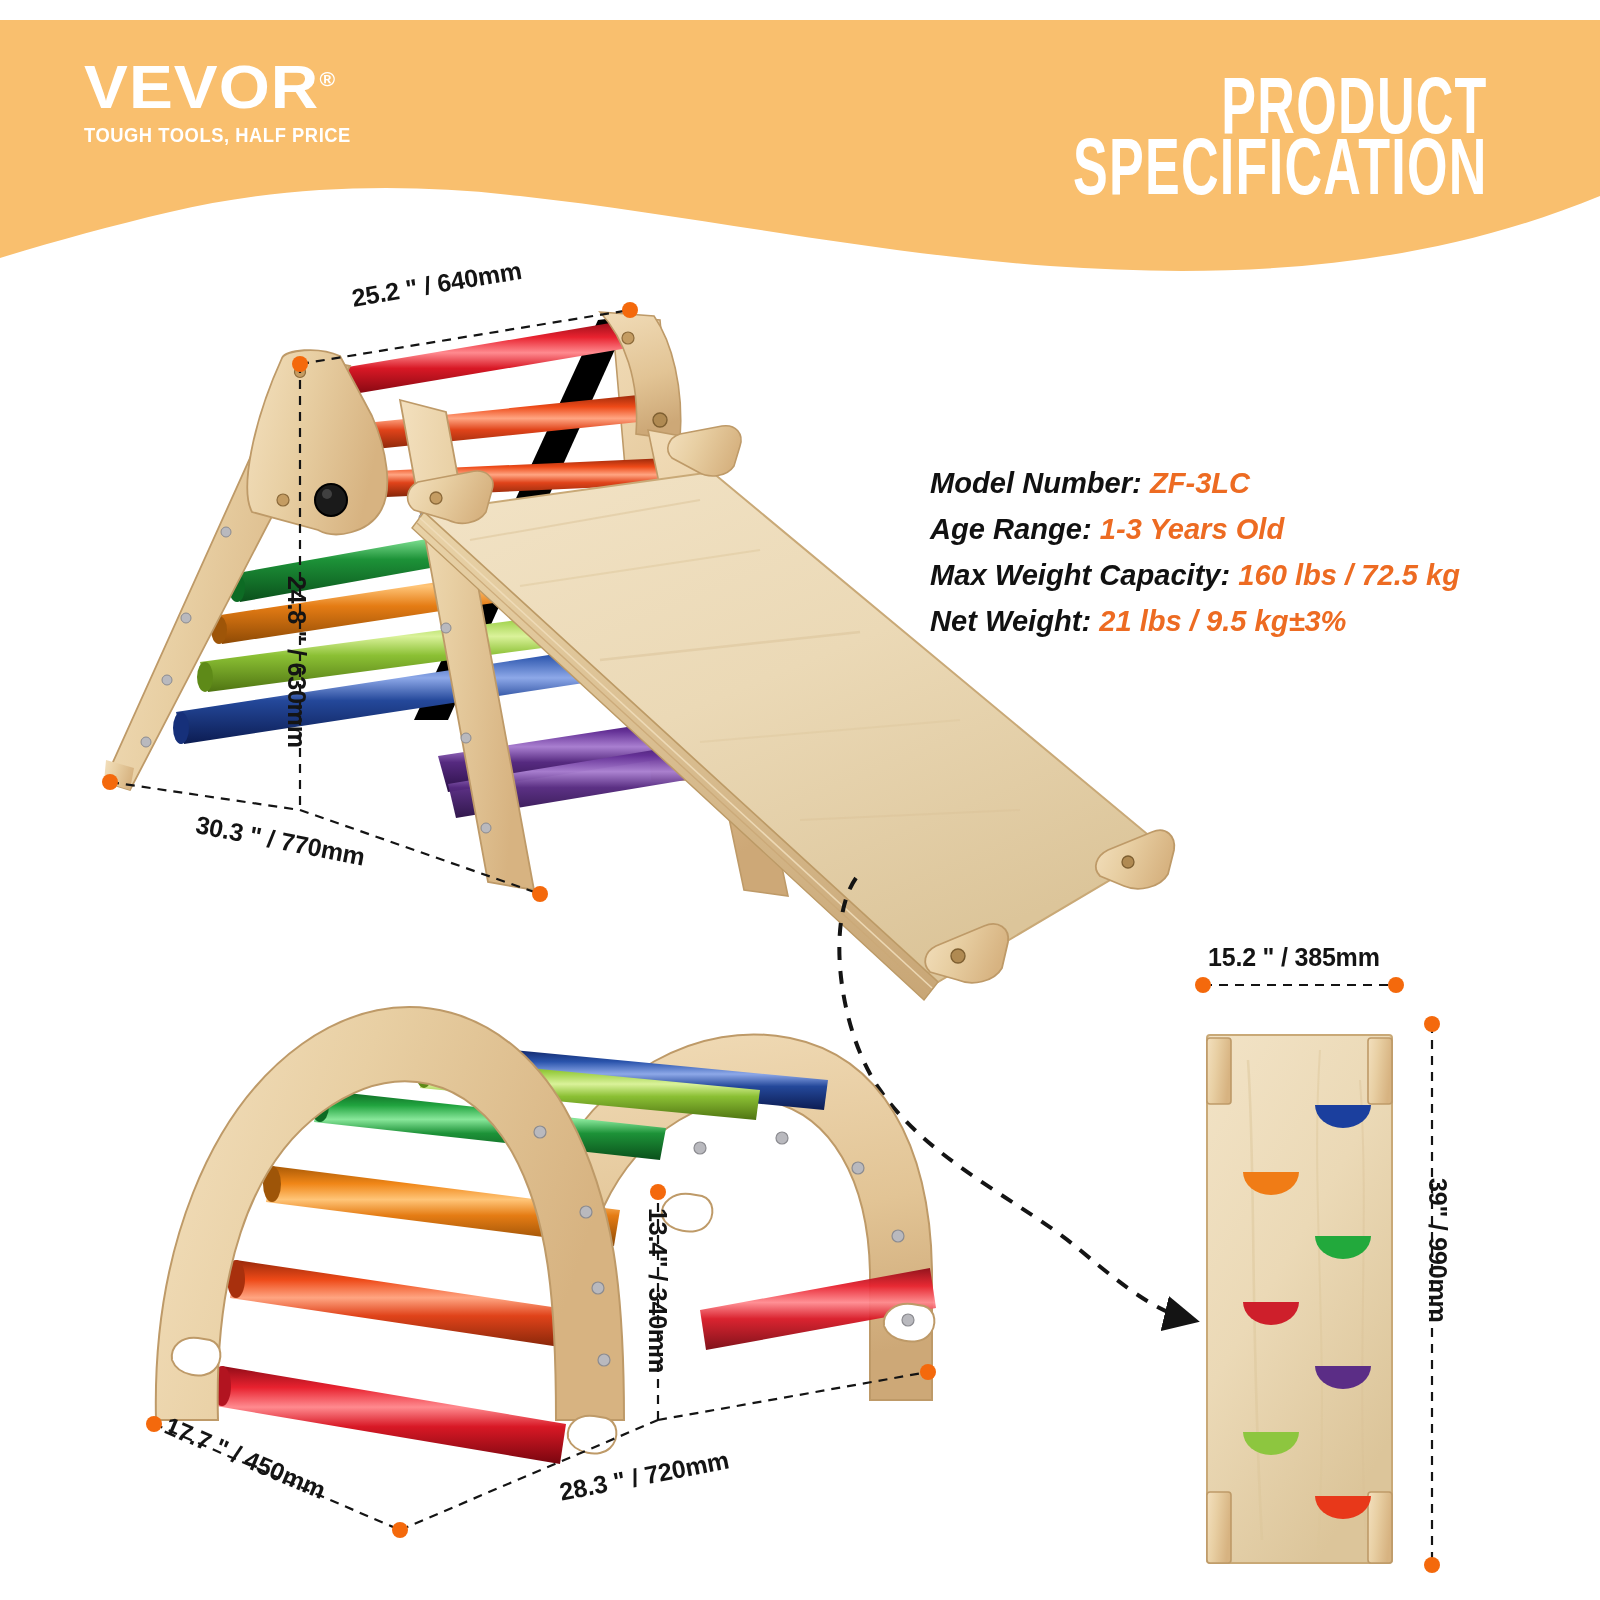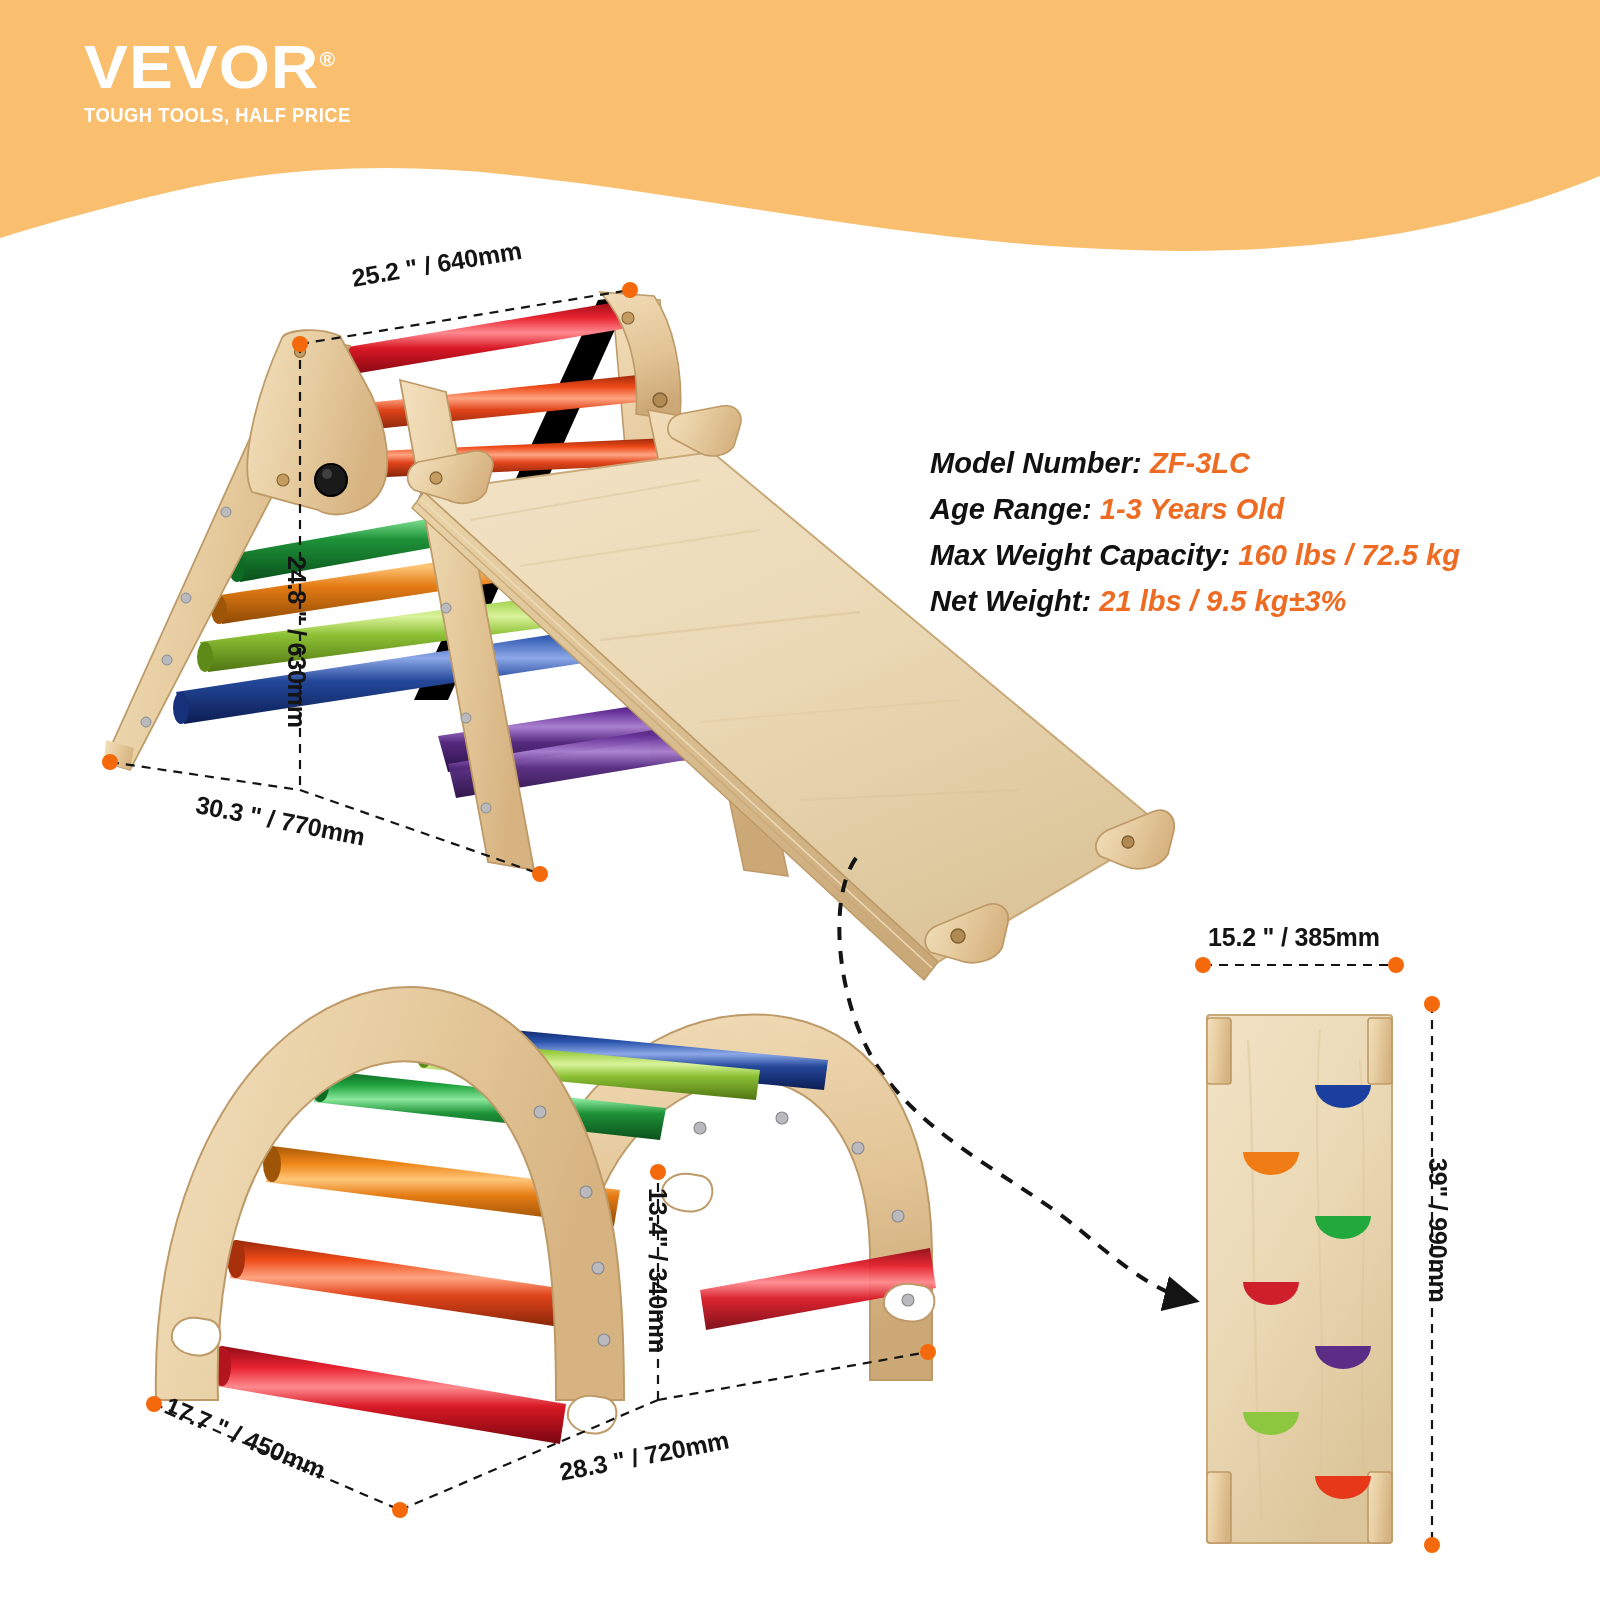--- a/index.html
+++ b/index.html
@@ -2,21 +2,21 @@
 <html><head>
 <meta charset="utf-8">
 <style>
   * { box-sizing: border-box; margin: 0; padding: 0; }
   html, body {
     width: 1600px; height: 1600px;
     background: #ffffff;
     font-family: "Liberation Sans", sans-serif;
     overflow: hidden;
   }
-  #page { position: relative; width: 1600px; height: 1412px; background:#fff; }
+  #page { position: relative; width: 1600px; height: 1412px; background:#fff;margin-top:20px; }
 
   
   .header-band { position:absolute; left:0; top:0; width:1600px; height:260px; overflow:hidden; }
   .header-svg { position:absolute; left:0; top:0; }
 
   .logo-wrap { position:absolute; left:84px; top:38px; width:420px; }
   .logo-word {
     font-family:"Liberation Sans", sans-serif;
     font-weight:bold; font-size:62px; color:#ffffff;
     letter-spacing:1px; line-height:0.95;
@@ -71,20 +71,24 @@
     <svg class="header-svg" width="1600" height="260" viewBox="0 0 1600 260">
       <path d="M0,0 H1600 V176 C1430,246 1250,260 1050,246 C860,232 700,196 520,176
                C400,162 280,166 170,192 C110,206 52,222 0,238 Z" fill="#F9BF6E"></path>
     </svg>
 
     <div class="logo-wrap">
       <div class="logo-word"><span>VEVOR</span><span class="logo-reg">®</span></div>
       <div class="logo-tag">TOUGH TOOLS, HALF PRICE</div>
     </div>
 
+    <div class="title-block">
+      <div class="title-line">PRODUCT</div>
+      <div class="title-line">SPECIFICATION</div>
+    </div>
   </div>
 
   <svg class="art" viewBox="0 0 1600 1600">
     <defs>
       <linearGradient id="woodV" x1="0" y1="0" x2="1" y2="0">
         <stop offset="0%" stop-color="#E7C característica"></stop>
       </linearGradient>
       <linearGradient id="wood1" x1="0" y1="0" x2="1" y2="0.3">
         <stop offset="0%" stop-color="#F3E0BE"></stop>
         <stop offset="45%" stop-color="#E8CFA3"></stop>

